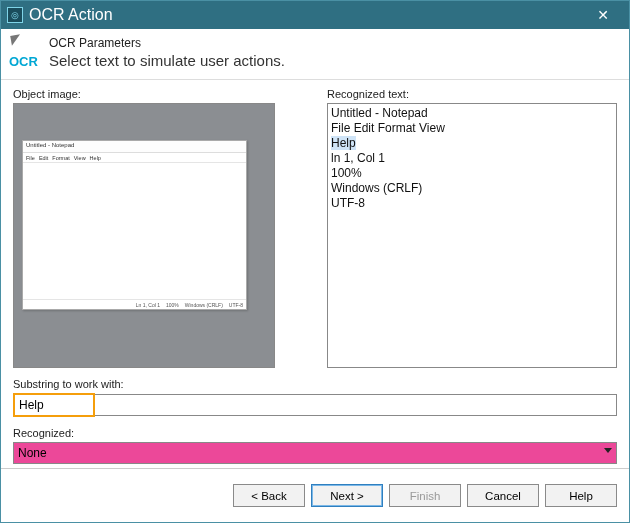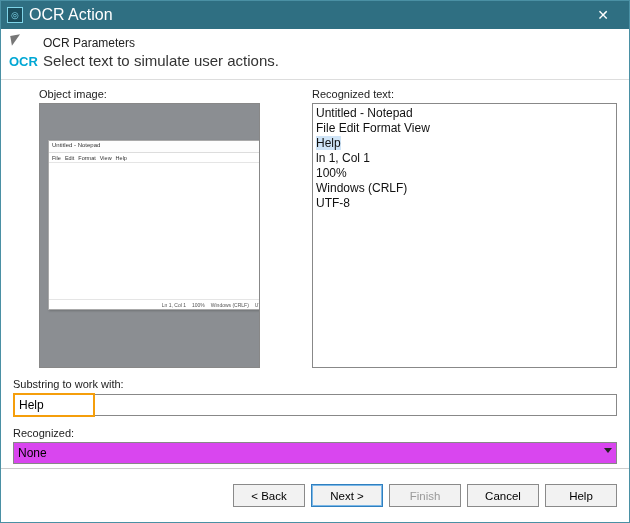--- a/index.html
+++ b/index.html
@@ -45,21 +45,21 @@
   }
   .header {
     display:flex;
     align-items:center;
     padding: 6px 8px 10px 8px;
     border-bottom: 1px solid #ddd;
   }
   .header .ocr-icon {
     width: 34px; height: 34px;
     position: relative;
-    margin-right: 0;
+    margin-right: 6px;
   }
   .header .ocr-icon .arrow {
     position:absolute;top:0;left:2px;
     width:0;height:0;
     border-left:10px solid #777;
     border-bottom:10px solid transparent;
     transform: rotate(-10deg);
   }
   .header .ocr-icon .txt {
     position:absolute;bottom:0;left:0;
@@ -78,21 +78,21 @@
   }
   .row-panels {
     display:flex;
     gap: 8px;
     height: 280px;
   }
   .panel-label {
     font-size:11px;color:#222;margin-bottom:3px;
   }
   .panel-col { display:flex;flex-direction:column; }
-  .panel-col.left { width: 221px; margin-left: 26px; }
+  .panel-col.left { width: 262px; }
   .panel-col.right { flex:1;padding-left:44px; }
   .object-image-box {
     flex:1;
     background:#8b8e92;
     border:1px solid #888;
     position:relative;
     overflow:hidden;
   }
   .notepad-thumb {
     position:absolute;
@@ -161,21 +161,21 @@
     border:2px solid #f59e0b;
     background:#fff;
     display:flex;align-items:center;
     padding:0 4px;
     font-size:12px;
   }
   .combo {
     width:100%;
     height:22px;
     border:1px solid #888;
-    background:#d946ef;
+    background:#ec4899;
     display:flex;align-items:center;
     padding:0 4px;
     font-size:12px;
     position:relative;
   }
   .combo .caret {
     position:absolute;right:4px;top:5px;
     width:0;height:0;
     border-left:4px solid transparent;
     border-right:4px solid transparent;

